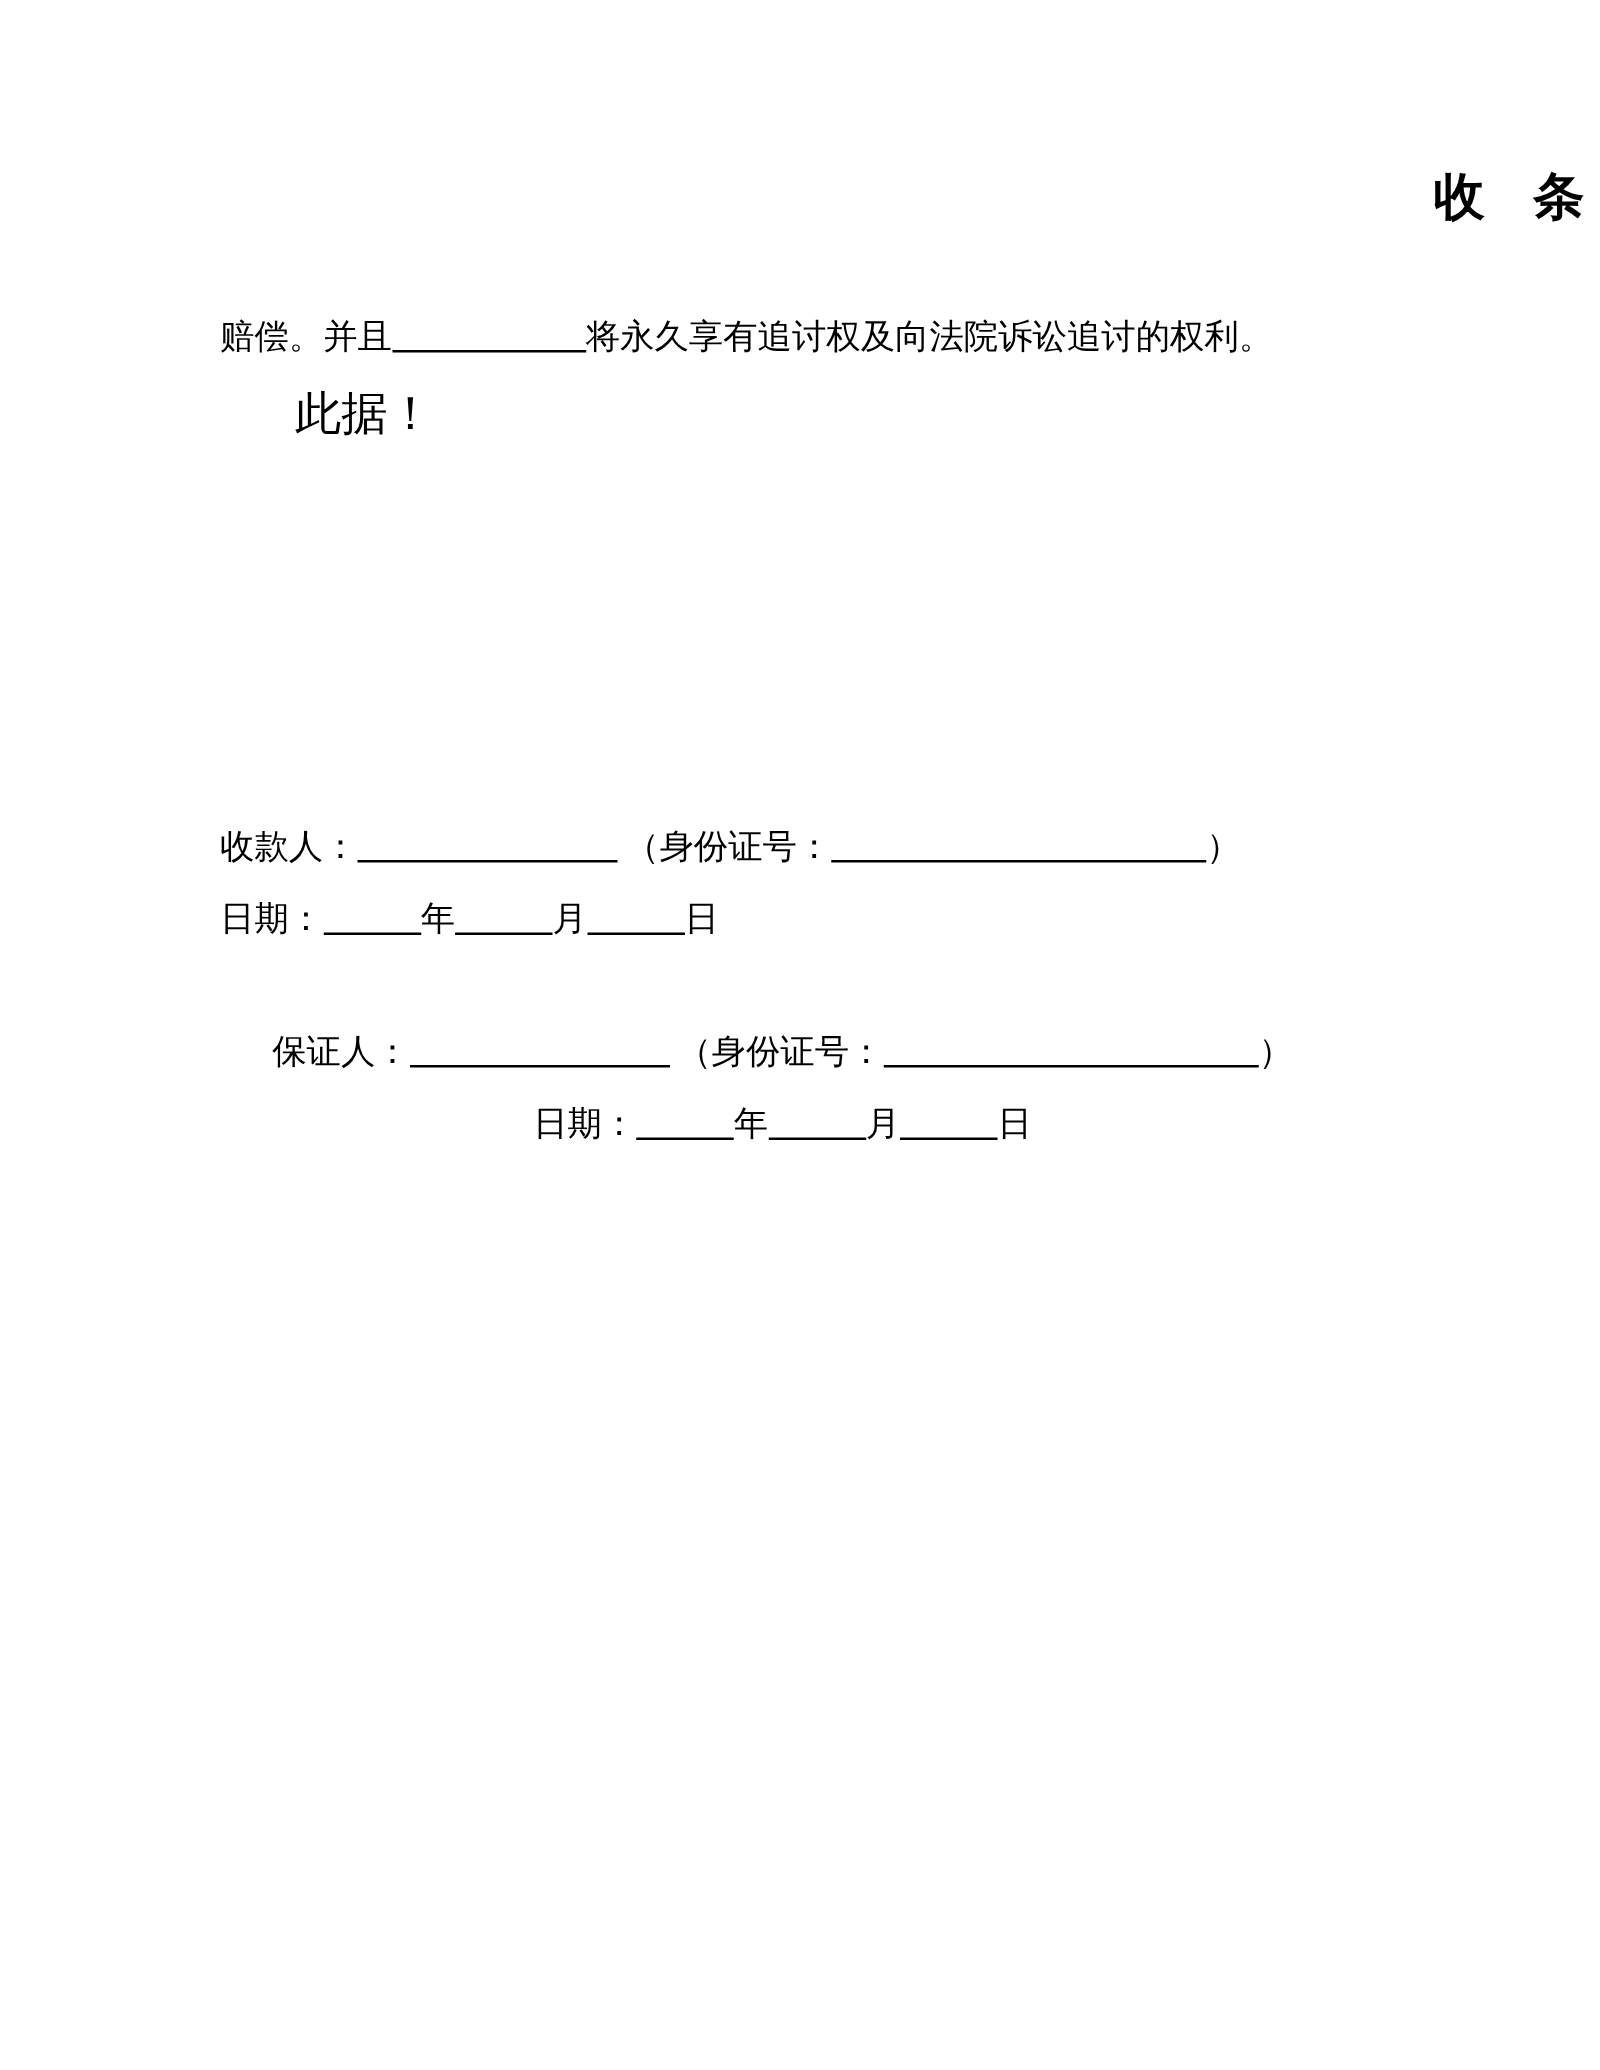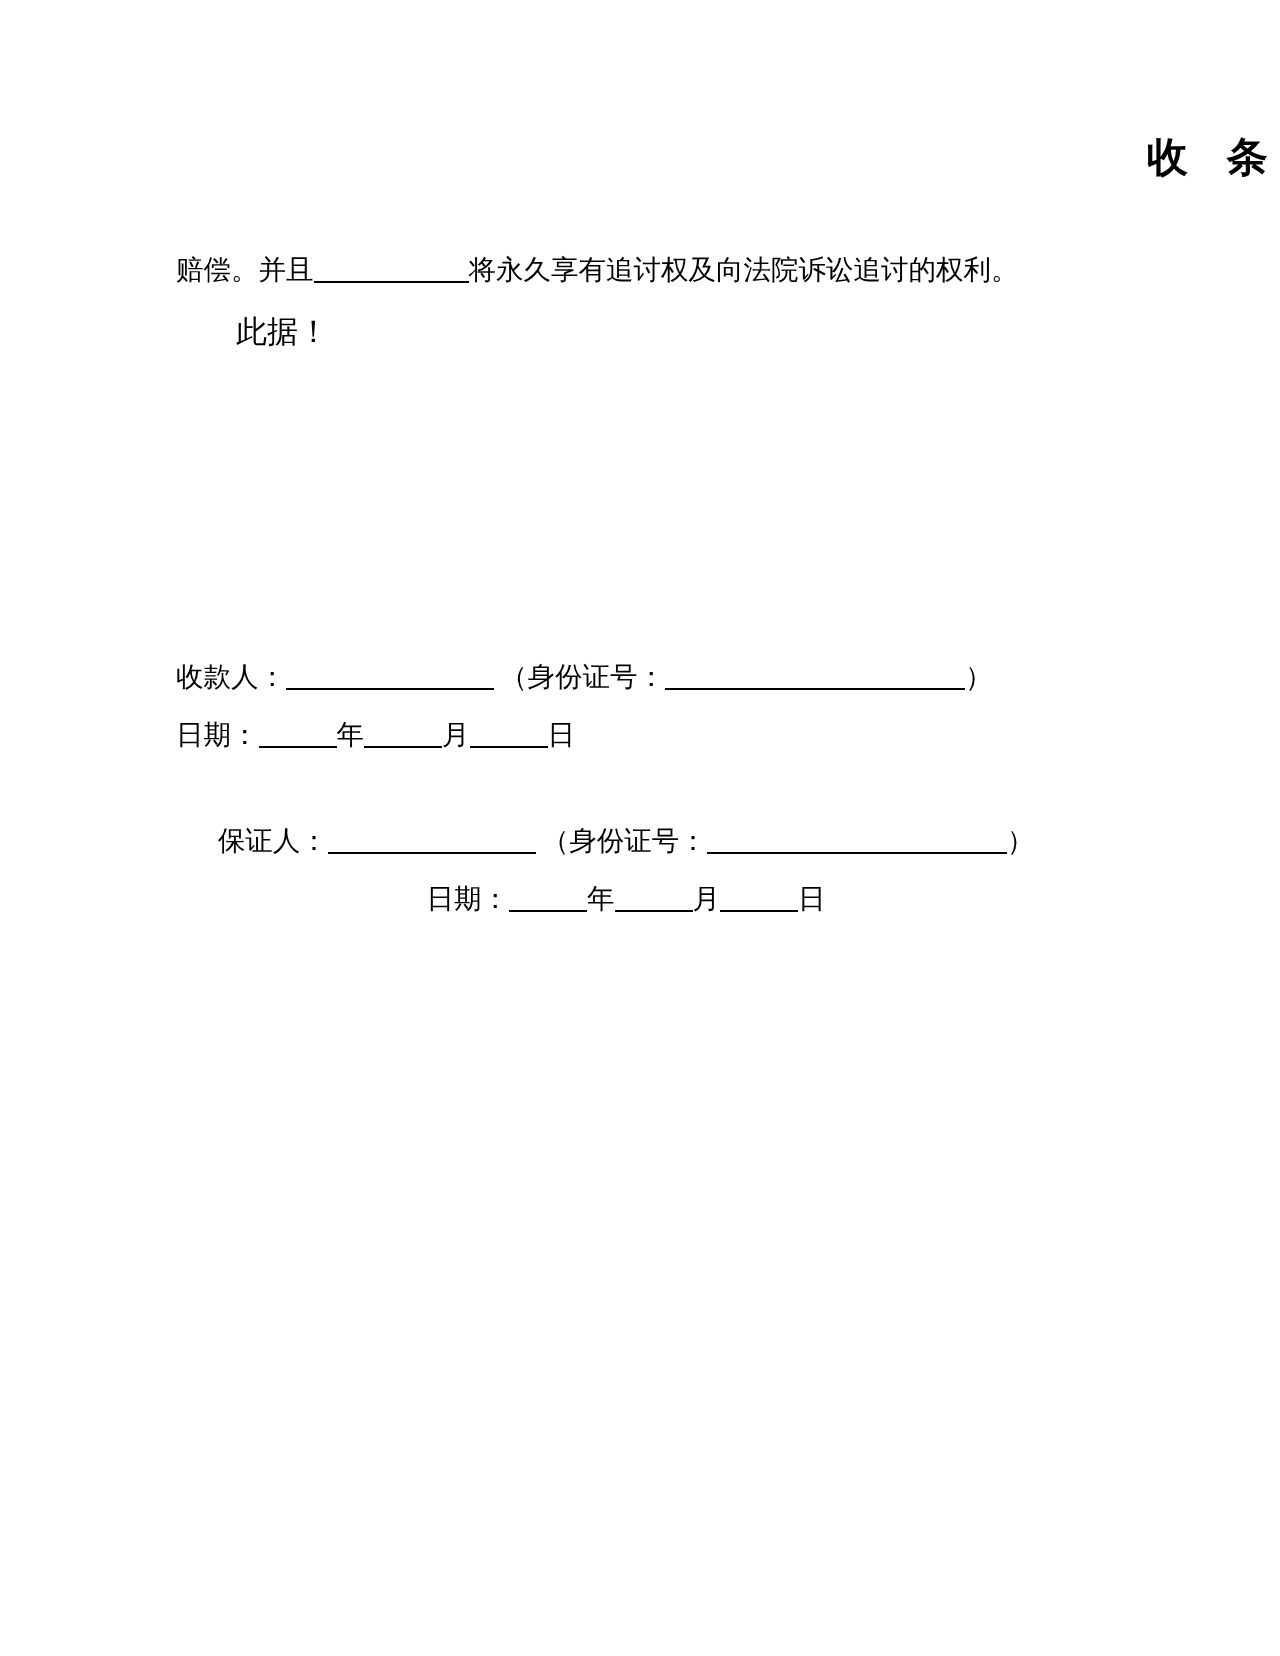--- a/index.html
+++ b/index.html
@@ -68,41 +68,40 @@
   }
   .b-w155 { width: 155px; }
   .b-w190 { width: 190px; }
   .b-w275 { width: 275px; }
   .b-w60  { width: 60px; }
   .b-w105 { width: 105px; }
   .b-w72  { width: 72px; }
   .b-w48  { width: 48px; }
 
   .cishu {
-    font-size: 31px;
+    font-size: 37px;
     line-height: 62px;
     margin: 0;
     padding-left: 60px;
   }
 
   
   .sig-area {
     position: absolute;
     left: 176px;
     width: 900px;
   }
   .sig-payee  { top: 648px; }
   .sig-guarantor { top: 812px; text-align: center; }
 
   .sig-line {
     font-size: 27.5px;
     line-height: 58px;
     margin: 0;
     white-space: nowrap;
-    font-family: Liberation Serif, serif;
   }
   .sig-name-blank {
     display: inline-block;
     border-bottom: 2px solid #000;
     width: 208px;
     height: 24px;
     vertical-align: -4px;
   }
   .sig-id-blank {
     display: inline-block;

